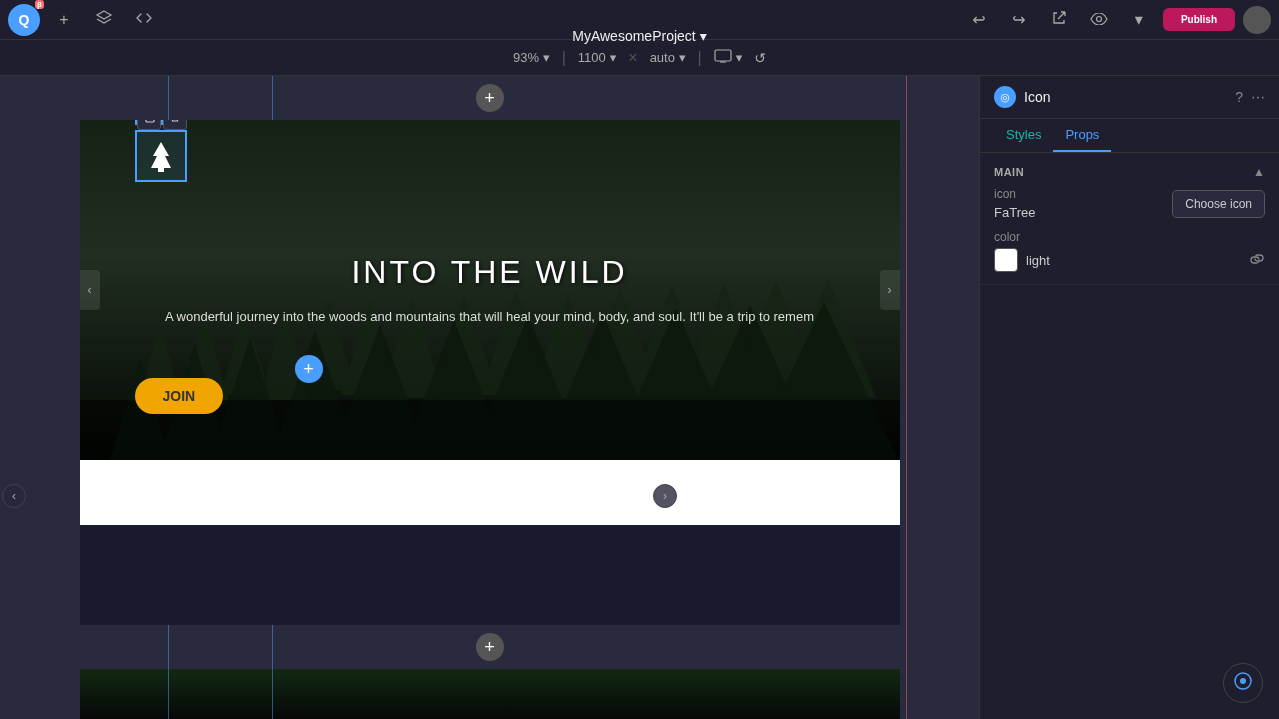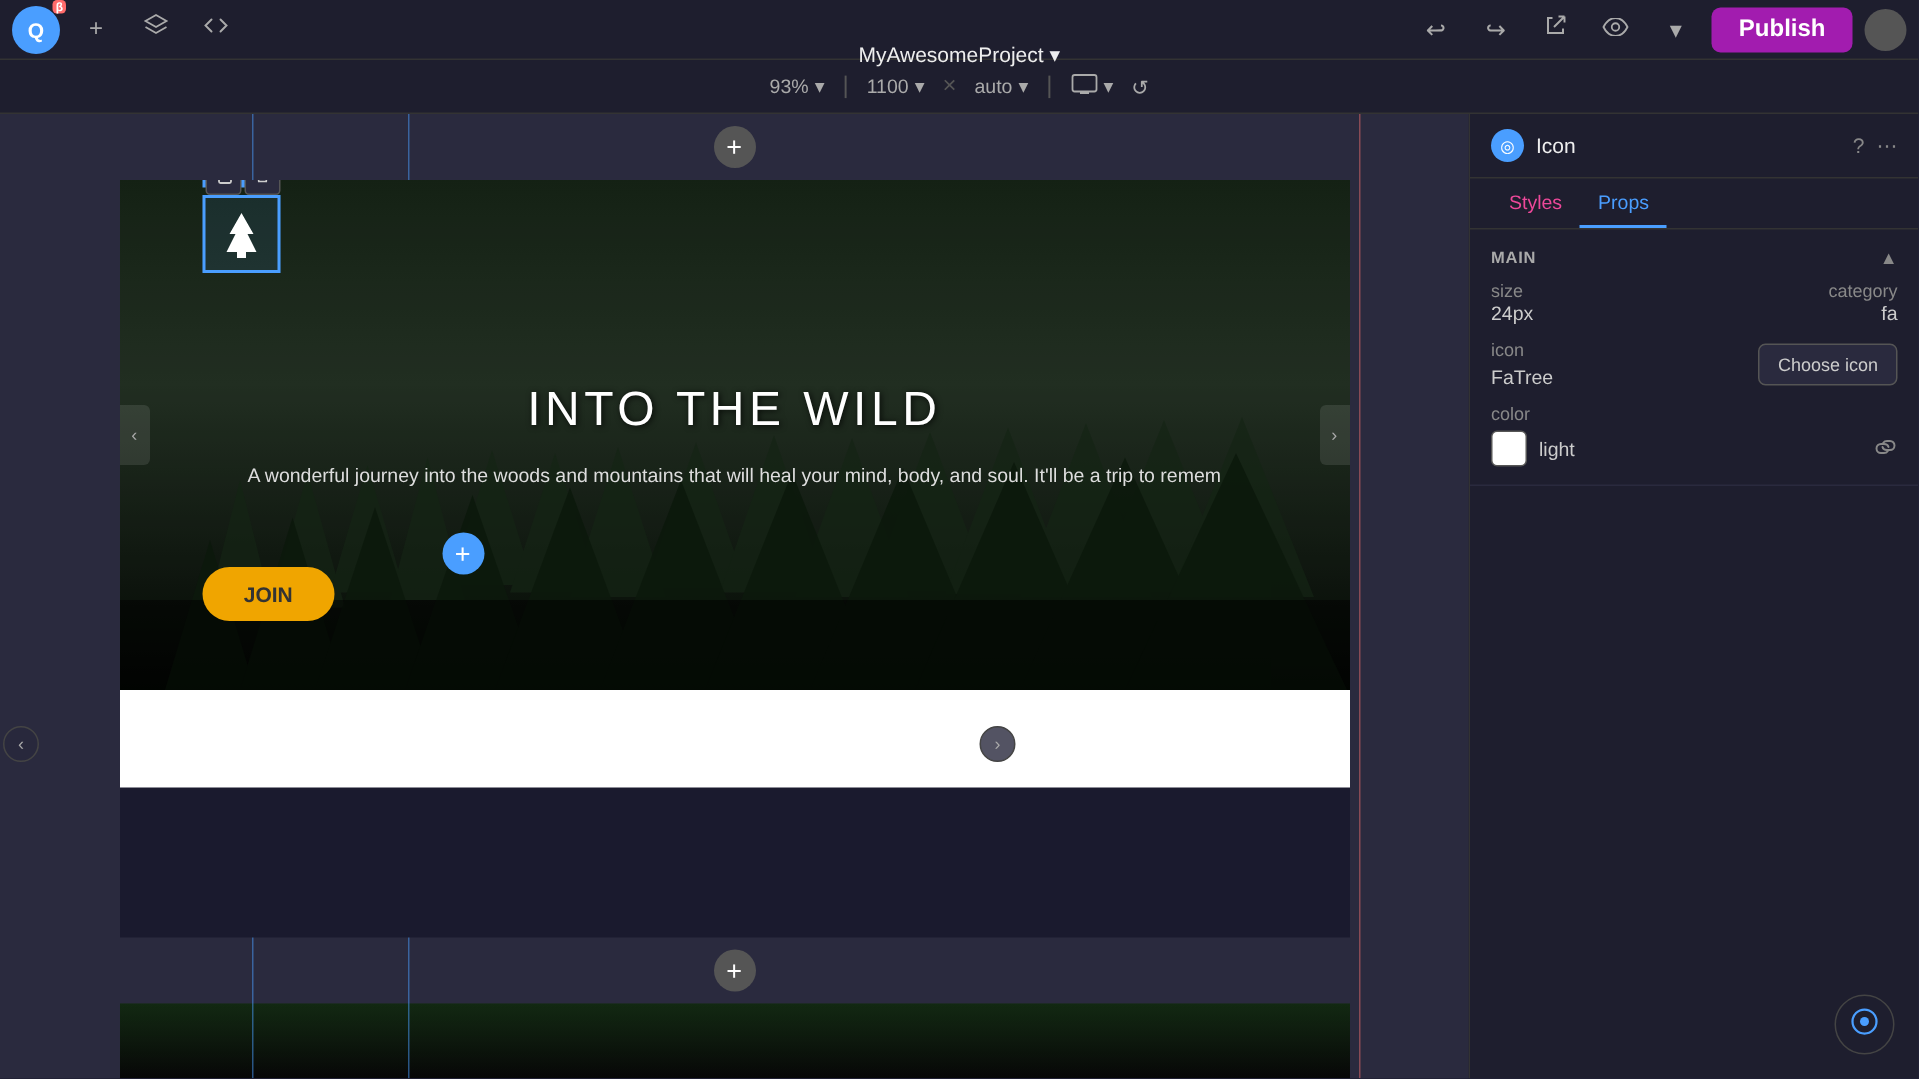--- a/index.html
+++ b/index.html
@@ -42,26 +42,26 @@
     }
     .project-name {
       color: #eee; font-size: 14px; cursor: pointer;
       display: flex; align-items: center; gap: 4px; margin-top: 32px;
     }
     .toolbar-right {
       margin-left: auto;
       display: flex; align-items: center; gap: 8px;
     }
     .publish-btn {
-      background: #a21caf;
+      background: #be185d;
       color: white;
       border: none;
       border-radius: 6px;
       padding: 6px 18px;
-      font-size: 16px;
+      font-size: 10px;
       font-weight: 600;
       cursor: pointer;
     }
     .avatar-btn {
       width: 28px; height: 28px;
       background: #555;
       border-radius: 50%;
       cursor: pointer;
     }
 
@@ -326,21 +326,21 @@
 
     
     .panel-tabs {
       display: flex;
       border-bottom: 1px solid #333;
       padding: 0 14px;
     }
     .panel-tab {
       padding: 8px 12px;
       font-size: 13px;
-      color: #ec4899;
+      color: #14b8a6;
       cursor: pointer;
       border-bottom: 2px solid transparent;
     }
     .panel-tab.active {
       color: #4a9eff;
       border-bottom-color: #4a9eff;
     }
 
     
     .panel-content {
@@ -753,30 +753,20 @@
     </div>
 
     <div class="panel-content">
 
       <div class="panel-section">
         <div class="panel-section-header">
           <span class="panel-section-title">MAIN</span>
           <span class="collapse-btn">▲</span>
         </div>
 
-        <div class="prop-row">
-          <div>
-            <div class="prop-label">size</div>
-            <div class="prop-value" style="cursor:pointer;">24px</div>
-          </div>
-          <div style="text-align:right;">
-            <div class="prop-label">category</div>
-            <div class="prop-value" style="cursor:pointer;">fa</div>
-          </div>
-        </div>
 
         <div class="icon-prop-row">
           <div class="icon-prop-left">
             <span class="icon-prop-name-label">icon</span>
             <span class="icon-prop-name-val">FaTree</span>
           </div>
           <button class="choose-icon-btn">Choose icon</button>
         </div>
 
         <div>

